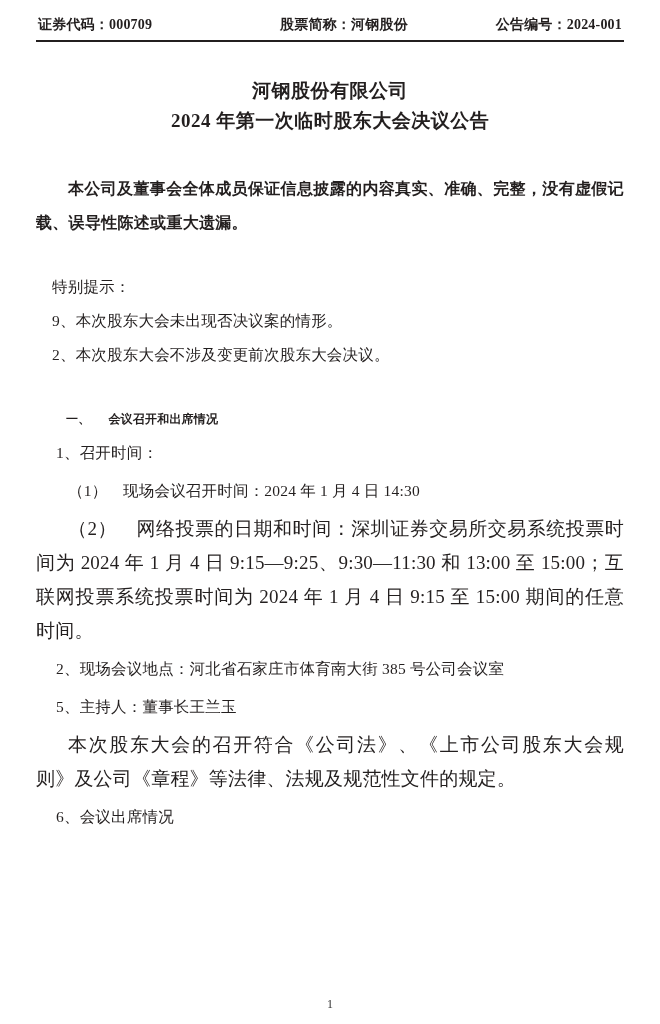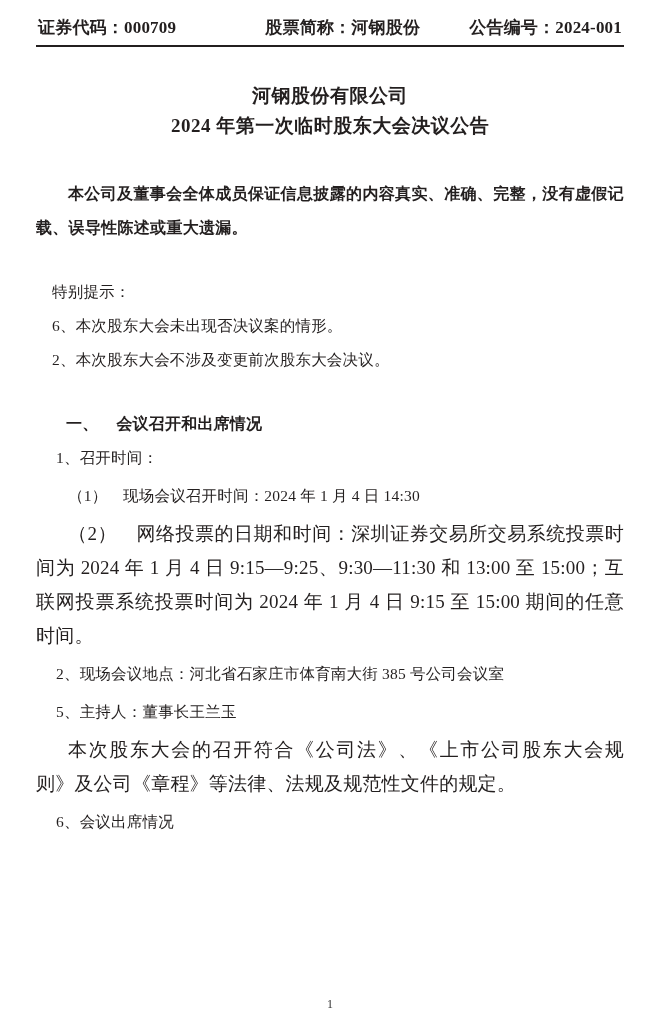--- a/index.html
+++ b/index.html
@@ -20,21 +20,21 @@
     height: 1024px;
     box-sizing: border-box;
     padding: 14px 36px 0 36px;
     overflow: hidden;
   }
 
   
   .header-row {
     display: flex;
     align-items: baseline;
-    font-size: 17px;
+    font-size: 14px;
     font-weight: bold;
     letter-spacing: 0.2px;
     padding: 2px 2px 6px 2px;
     gap: 33px;
   }
   .header-cell {
     white-space: nowrap;
   }
   .header-cell.code { flex: 0 0 auto; }
   .header-cell.name { flex: 1 1 auto; text-align: center; padding-left: 40px; }
@@ -71,21 +71,21 @@
     line-height: 34px;
     text-align: justify;
     letter-spacing: 0.2px;
   }
   .gap-lg { margin-top: 30px; }
   .gap-sm { margin-top: 4px; }
 
   .indent1 { text-indent: 16px; }
 
   .section-heading {
-    font-size: 16px;
+    font-size: 12px;
     font-weight: bold;
     line-height: 34px;
     letter-spacing: 0.2px;
     text-indent: 30px;
   }
   .section-heading .num { margin-right: 18px; }
 
   .list-item {
     font-size: 15.5px;
     line-height: 34px;
@@ -138,21 +138,21 @@
 
   <div class="doc-title">
     <span class="line1">河钢股份有限公司</span>
     <span class="line2">2024 年第一次临时股东大会决议公告</span>
   </div>
 
   <div class="statement">本公司及董事会全体成员保证信息披露的内容真实、准确、完整，没有虚假记载、误导性陈述或重大遗漏。</div>
 
   <div class="gap-lg"></div>
   <div class="para indent1">特别提示：</div>
-  <div class="para indent1">6、本次股东大会未出现否决议案的情形。</div>
+  <div class="para indent1">9、本次股东大会未出现否决议案的情形。</div>
   <div class="para indent1">2、本次股东大会不涉及变更前次股东大会决议。</div>
 
   <div class="gap-lg"></div>
   <div class="section-heading">
     <span class="num">一、</span><span>会议召开和出席情况</span>
   </div>
 
   <div class="list-item">1、召开时间：</div>
 
   <div class="gap-sm"></div>

